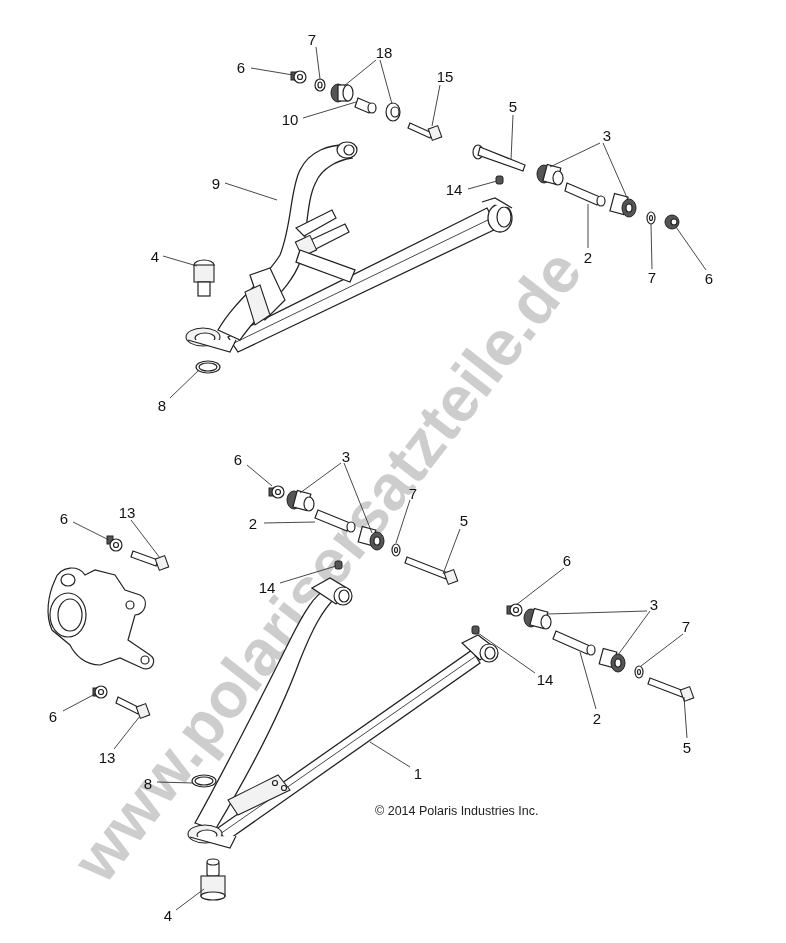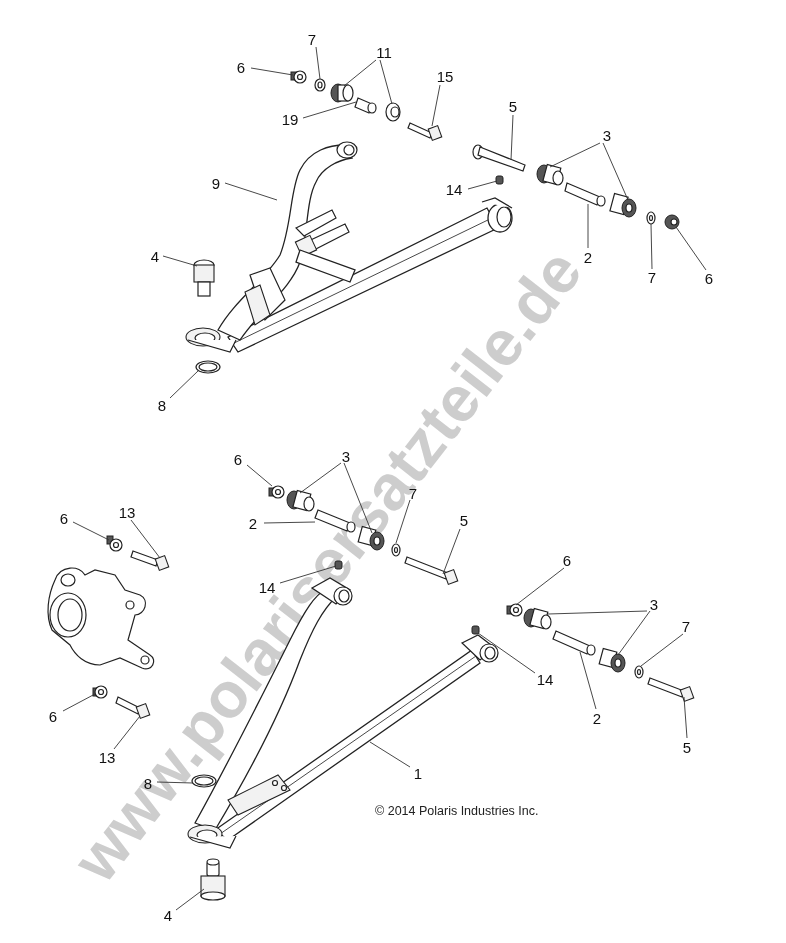--- a/index.html
+++ b/index.html
@@ -317,23 +317,23 @@
       <line class="ln" x1="114" y1="749" x2="140" y2="716"></line>
       <line class="ln" x1="410" y1="767" x2="370" y2="742"></line>
       <line class="ln" x1="157" y1="782" x2="193" y2="783"></line>
       <line class="ln" x1="176" y1="910" x2="204" y2="889"></line>
     </g>
   </svg>
 
   <div>
     <span class="lbl" style="left:241px;top:67px">6</span>
     <span class="lbl" style="left:312px;top:39px">7</span>
-    <span class="lbl" style="left:384px;top:52px">11</span>
+    <span class="lbl" style="left:384px;top:52px">18</span>
     <span class="lbl" style="left:445px;top:76px">15</span>
-    <span class="lbl" style="left:290px;top:119px">19</span>
+    <span class="lbl" style="left:290px;top:119px">10</span>
     <span class="lbl" style="left:513px;top:106px">5</span>
     <span class="lbl" style="left:607px;top:135px">3</span>
     <span class="lbl" style="left:454px;top:189px">14</span>
     <span class="lbl" style="left:216px;top:183px">9</span>
     <span class="lbl" style="left:155px;top:256px">4</span>
     <span class="lbl" style="left:588px;top:257px">2</span>
     <span class="lbl" style="left:652px;top:277px">7</span>
     <span class="lbl" style="left:709px;top:278px">6</span>
     <span class="lbl" style="left:162px;top:405px">8</span>
   </div>

